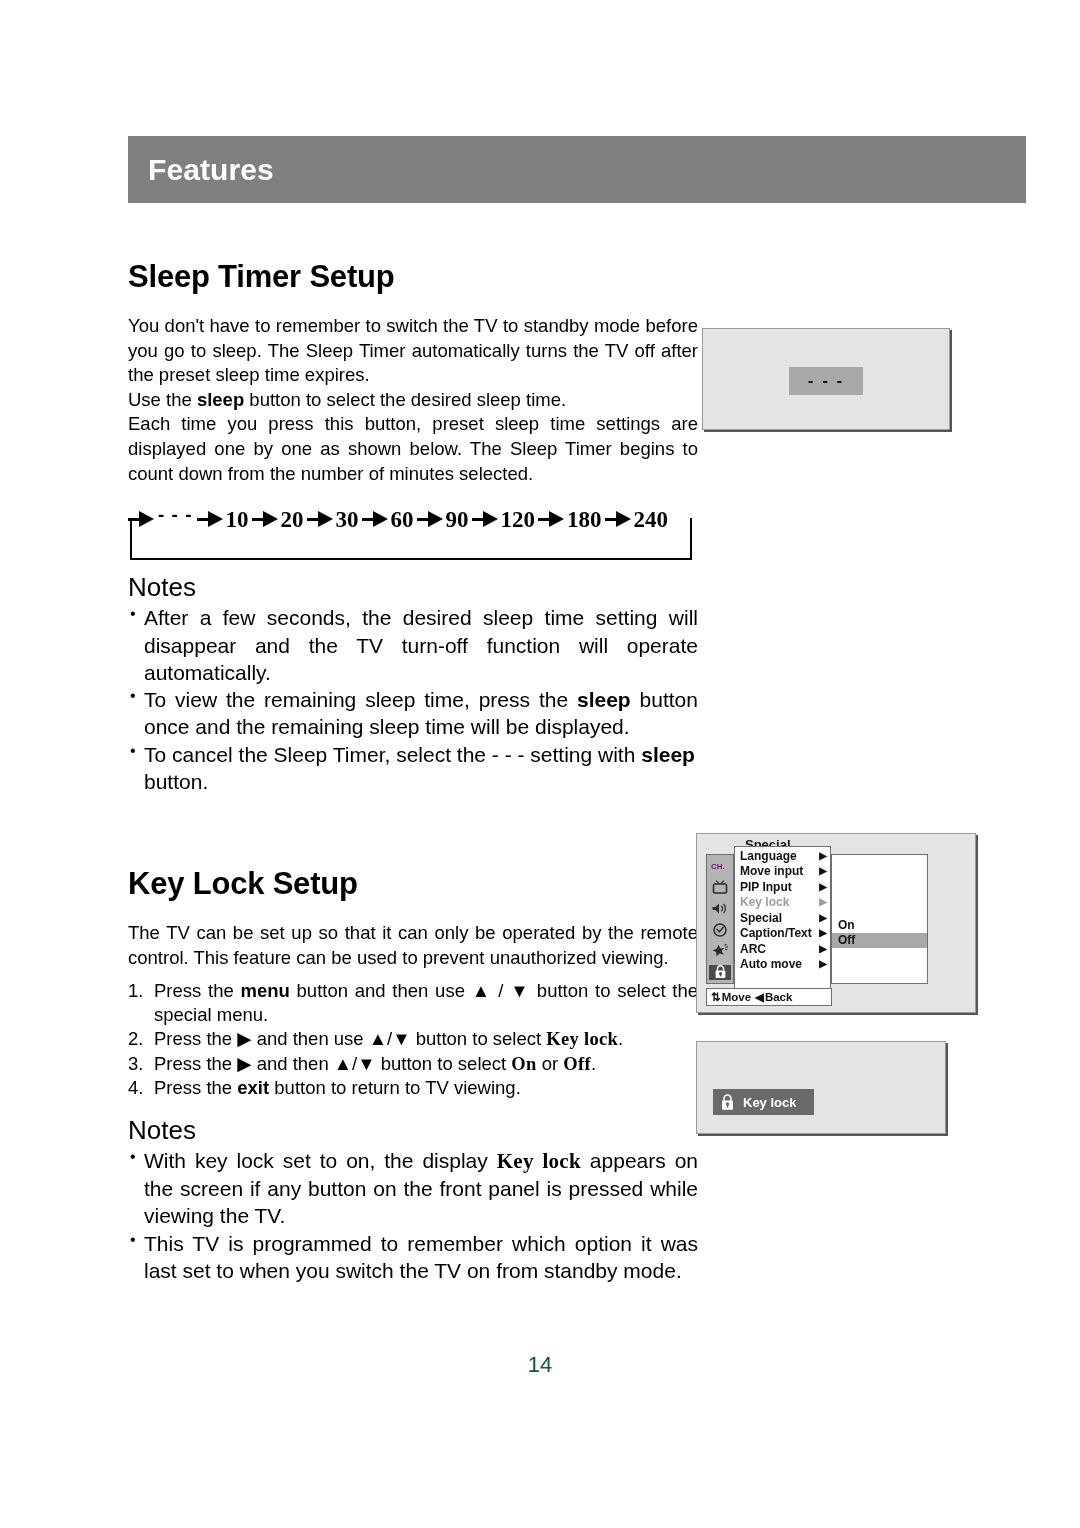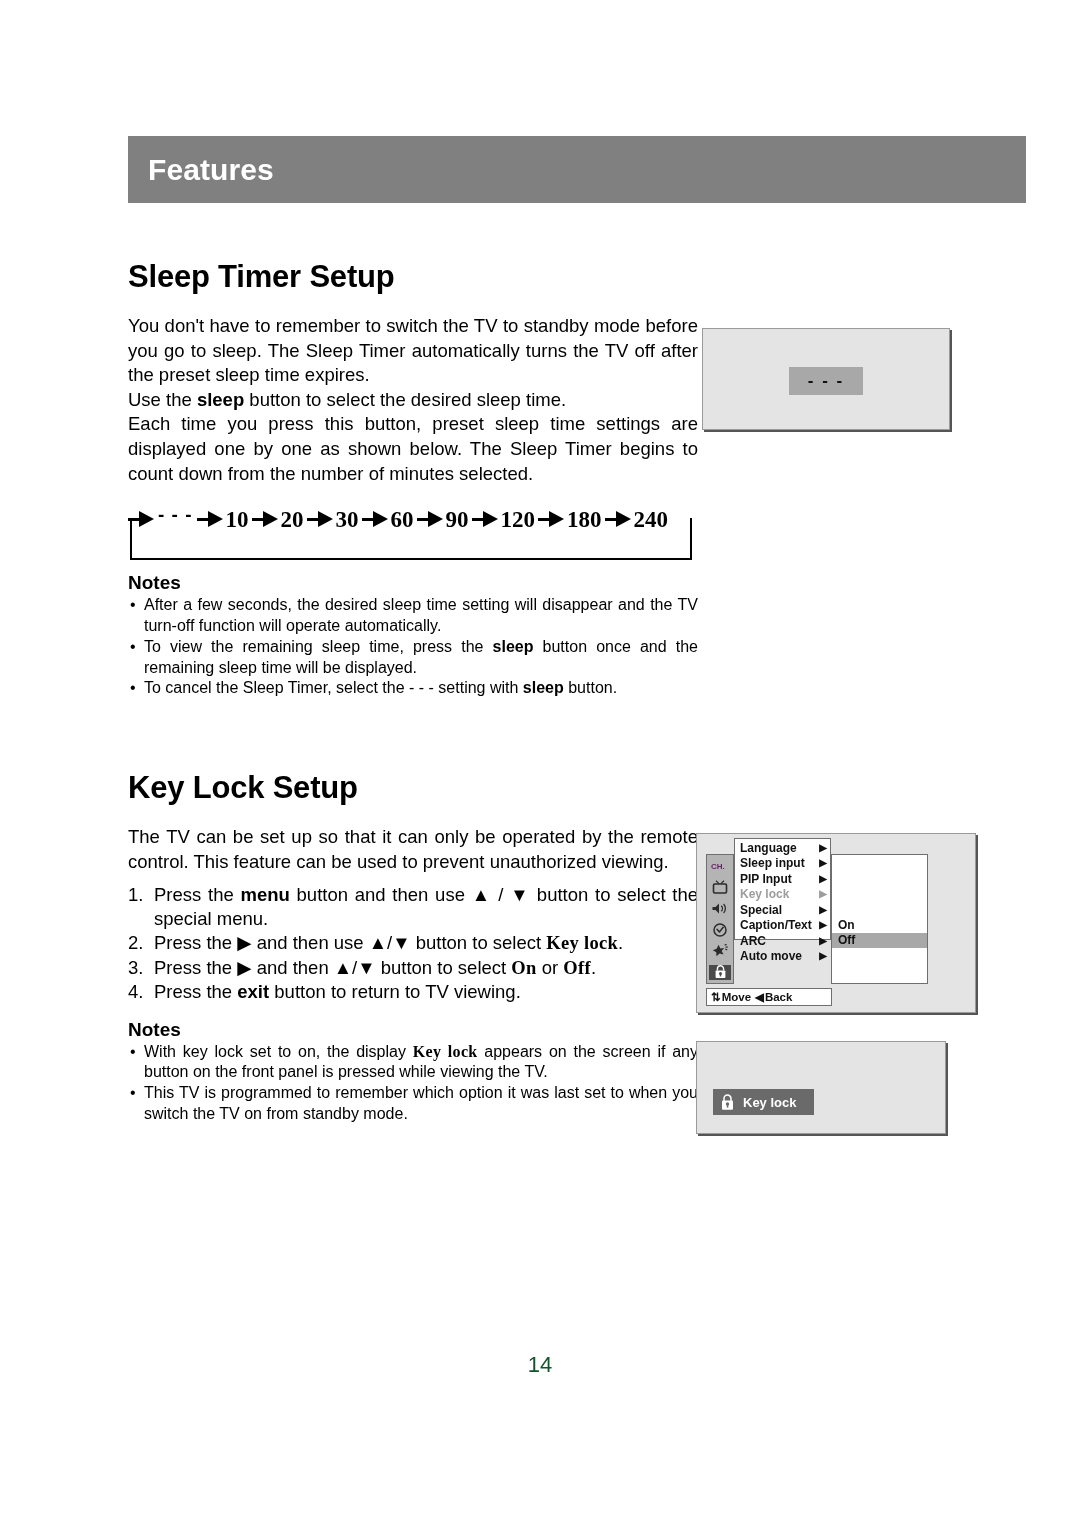--- a/index.html
+++ b/index.html
@@ -135,33 +135,33 @@
     width: 562px;
     height: 42px;
     border-left: 2.5px solid #000;
     border-bottom: 2.5px solid #000;
     border-right: 2.5px solid #000;
     box-sizing: border-box;
   }
 
   
   .notes-title {
-    font-size: 19px;
-    font-weight: bold;
+    font-size: 26px;
+    font-weight: normal;
     margin: 0 0 1px 0;
   }
   ul.notes {
     list-style: none;
     margin: 0;
     padding: 0;
   }
   ul.notes li {
     position: relative;
     padding-left: 16px;
-    font-size: 16px;
+    font-size: 21px;
     line-height: 1.3;
     text-align: justify;
     margin-bottom: 0px;
   }
   ul.notes li.nojust { text-align: left; }
   ul.notes li::before {
     content: "\2022";
     position: absolute;
     left: 2px;
     top: 0;
@@ -262,23 +262,23 @@
   .osd-ic.sel {
     background: #4a4a4a;
     color: #ffffff;
   }
   .osd-ic.dim { color: #701a75; }
   .osd-ic svg { display: block; }
 
   .osd-list {
     position: absolute;
     left: 37px;
-    top: 4px;
+    top: 12px;
     width: 97px;
-    height: 102px;
+    height: 150px;
     background: #ffffff;
     border: 1px solid #6f6f6f;
     box-sizing: border-box;
     padding: 1px 0 0 0;
   }
   .osd-item {
     height: 15.5px;
     display: flex;
     align-items: center;
     justify-content: space-between;
@@ -511,21 +511,21 @@
         </svg>
     </div>
   </div>
 
   <div class="osd-list">
     <div class="osd-item">
       <span>Language</span>
       <span class="car">▶</span>
     </div>
     <div class="osd-item">
-      <span>Sleep input</span>
+      <span>Move input</span>
       <span class="car">▶</span>
     </div>
     <div class="osd-item">
       <span>PIP Input</span>
       <span class="car">▶</span>
     </div>
     <div class="osd-item disabled">
       <span>Key lock</span>
       <span class="car">▶</span>
     </div>

